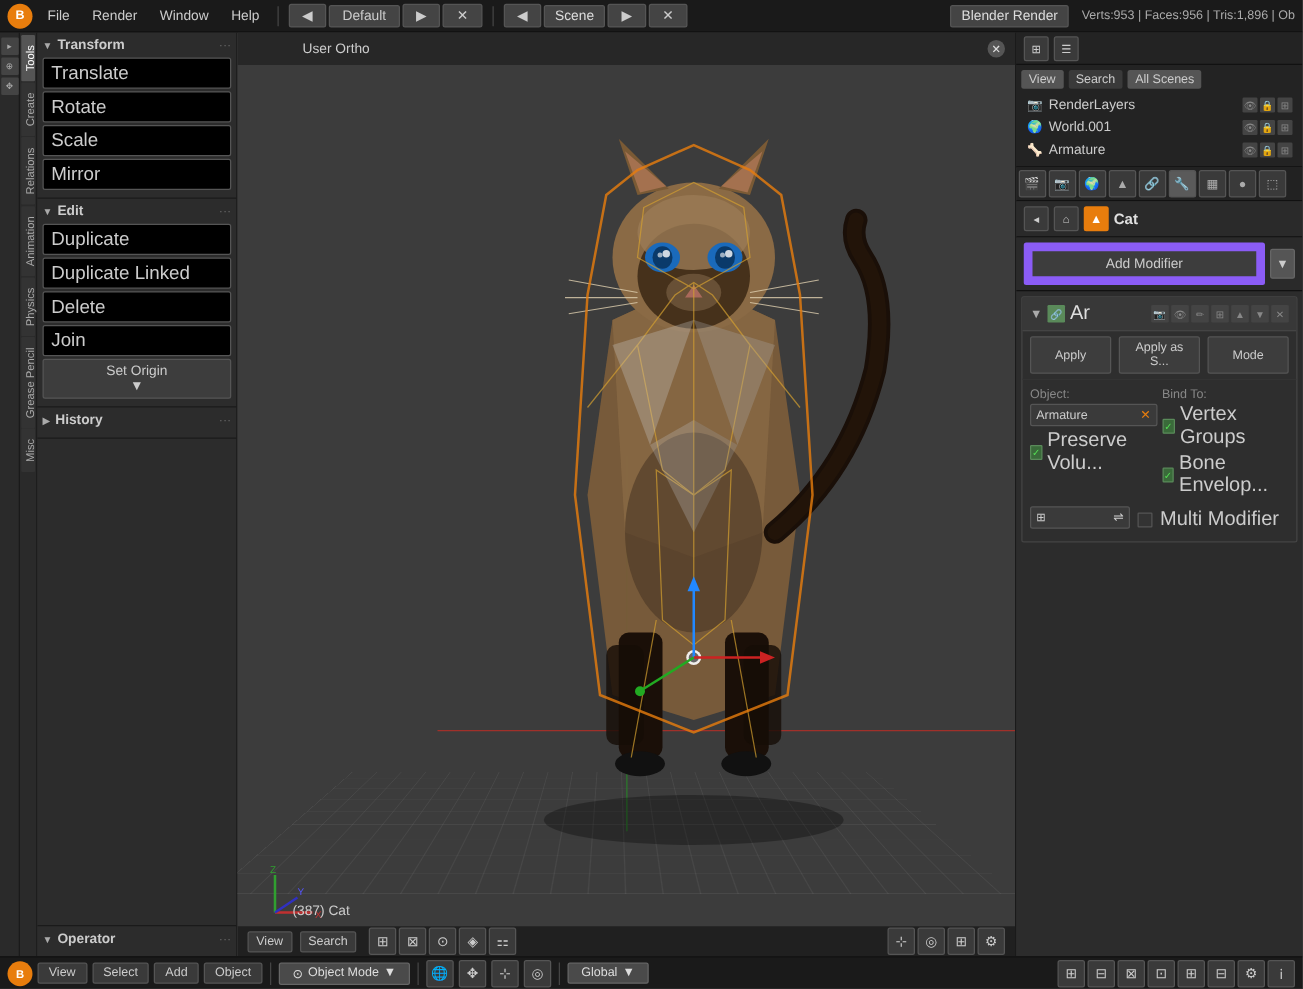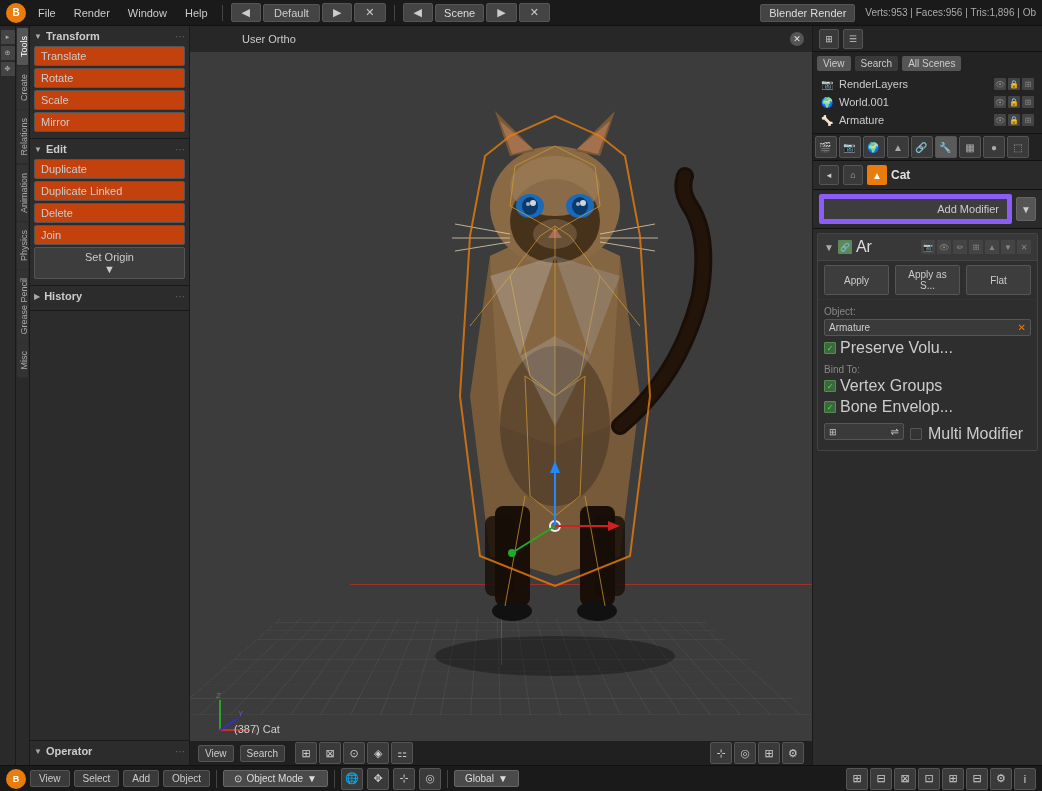--- a/index.html
+++ b/index.html
@@ -134,24 +134,24 @@
     .section-triangle {
       font-size: 8px;
       color: #aaa;
     }
     .section-dots {
       margin-left: auto;
       color: #666;
       font-size: 10px;
     }
     .panel-btn {
-      background: #c2410c;
-      border: 1px solid #555;
-      color: #ccc;
-      font-size: 11px;
+      background: #000000;
+      border: 1px solid #555;
+      color: #ccc;
+      font-size: 15px;
       width: 100%;
       padding: 3px 6px;
       text-align: left;
       cursor: pointer;
       border-radius: 2px;
       margin-bottom: 2px;
       display: block;
     }
     .panel-btn-row {
       display: flex;
@@ -467,27 +467,27 @@
       display: flex;
       align-items: center;
       gap: 4px;
       padding: 4px 6px;
       background: #2a2a2a;
       border-bottom: 1px solid #111;
     }
     .add-modifier-btn {
       flex: 1;
       background: #3d3d3d;
-      border: 5px solid #8b5cf6;
+      border: 7px solid #8b5cf6;
       color: #ccc;
       font-size: 11px;
       padding: 4px 8px;
       cursor: pointer;
       border-radius: 2px;
-      text-align: right;
+      text-align: center;
     }
     .modifier-dropdown-arrow {
       background: #555;
       border: 1px solid #666;
       width: 20px; height: 24px;
       display: flex; align-items: center; justify-content: center;
       font-size: 10px;
       color: #ccc;
       cursor: pointer;
       border-radius: 2px;
@@ -580,21 +580,20 @@
       color: #5d5;
       cursor: pointer;
     }
     .mod-checkbox-label {
       font-size: 16px;
       color: #ccc;
     }
     .mod-two-col {
       display: flex;
       gap: 4px;
-      flex-direction: column;
     }
     .mod-col {
       flex: 1;
     }
     .mod-col-label {
       font-size: 10px;
       color: #888;
       margin-bottom: 2px;
     }
     .mod-input-row {
@@ -1008,21 +1007,21 @@
             <div class="mod-vis-btn">⊞</div>
             <div class="mod-vis-btn">▲</div>
             <div class="mod-vis-btn">▼</div>
             <div class="mod-vis-btn">✕</div>
           </div>
         </div>
 
         <div class="modifier-actions">
           <button class="mod-action-btn">Apply</button>
           <button class="mod-action-btn">Apply as S...</button>
-          <button class="mod-action-btn">Flat</button>
+          <button class="mod-action-btn">Mode</button>
         </div>
 
         <div class="modifier-body">
           <div class="mod-two-col">
 
             <div class="mod-col">
               <div class="mod-col-label">Object:</div>
               <div class="mod-input-row mod-field-value-orange">
                 <span>Armature</span>
                 <span class="mod-input-x">✕</span>

